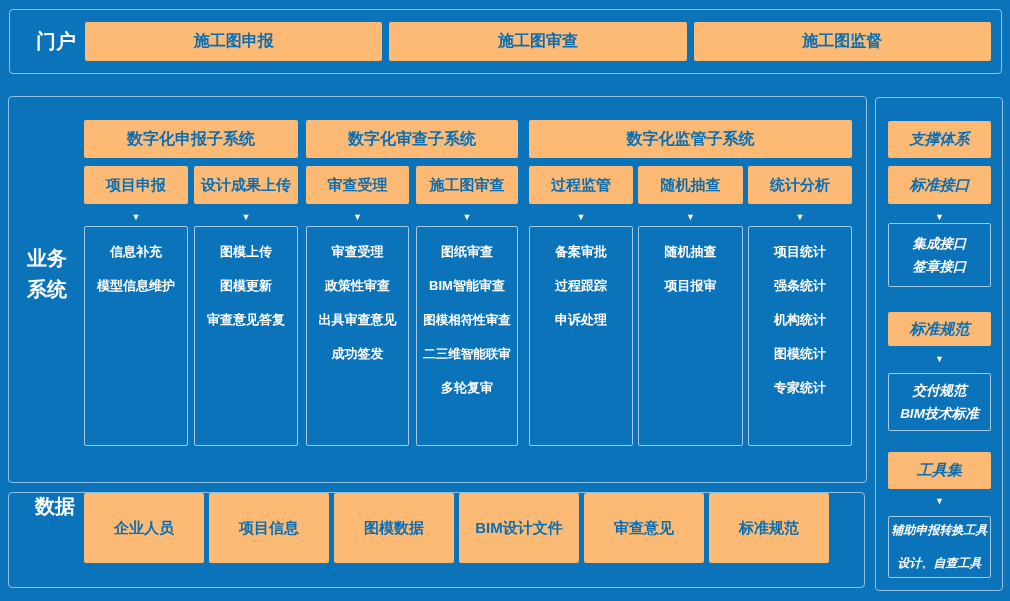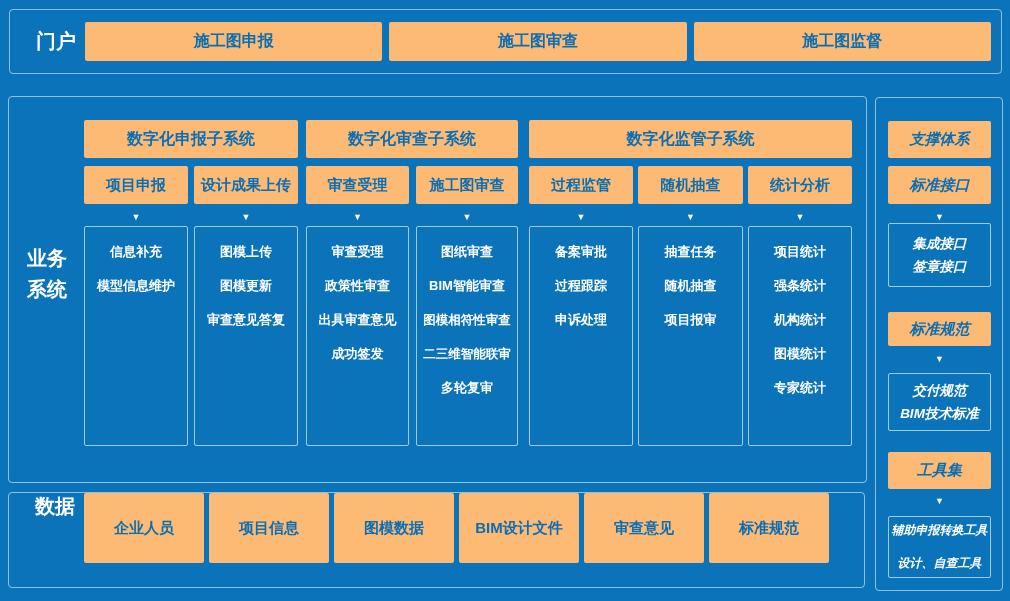--- a/index.html
+++ b/index.html
@@ -117,21 +117,20 @@
         <div class="item">备案审批</div>
         <div class="item">过程跟踪</div>
         <div class="item">申诉处理</div>
       </div>
     </div>
 
     <div class="col" style="left:629px;width:105px;">
       <div class="wbox col-head">随机抽查</div>
       <div class="tri">▼</div>
       <div class="obox col-items">
-        <div class="item">抽查任务</div>
         <div class="item">随机抽查</div>
         <div class="item">项目报审</div>
       </div>
     </div>
 
     <div class="col" style="left:739px;width:104px;">
       <div class="wbox col-head">统计分析</div>
       <div class="tri">▼</div>
       <div class="obox col-items">
         <div class="item">项目统计</div>

